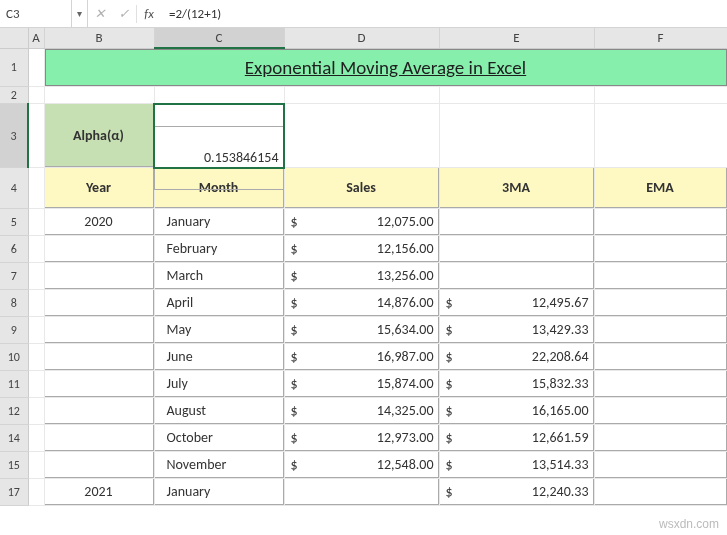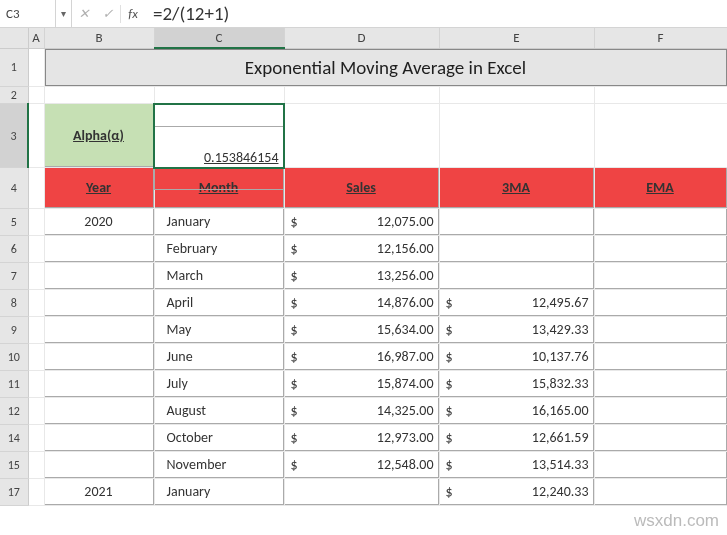--- a/index.html
+++ b/index.html
@@ -12,21 +12,21 @@
     user-select: none;
   }
   .formula-bar {
     display: flex;
     align-items: center;
     height: 28px;
     border-bottom: 1px solid #d4d4d4;
     background: #fff;
   }
   .namebox {
-    width: 56px;
+    width: 72px;
     padding: 0 6px;
     border-right: 1px solid #d4d4d4;
     height: 100%;
     display: flex;
     align-items: center;
     font-size: 13px;
     color: #444;
   }
   .namebox-dd {
     width: 16px;
@@ -53,21 +53,21 @@
   }
   .fb-btn.fx { color: #555; font-style: italic; }
   .fb-divider {
     width: 1px;
     background: #e0e0e0;
     height: 18px;
   }
   .formula-input {
     flex: 1;
     padding: 0 8px;
-    font-size: 19px;
+    font-size: 13px;
     color: #333;
   }
   .sheet {
     position: relative;
     overflow: hidden;
   }
   table.grid {
     border-collapse: collapse;
     table-layout: fixed;
     width: 727px;
@@ -122,64 +122,65 @@
   
   .cell {
     height: 100%;
     display: flex;
     align-items: center;
     padding: 0 4px;
     font-size: 14px;
   }
   .b-all { border: 1px solid #aaa; margin: -1px 0 0 -1px; height: calc(100% + 1px); }
   .title-cell {
-    background: #e5e5e5;
+    background: #86efac;
     font-size: 19px;
     color: #1f1f1f;
     justify-content: center;
     border: 1px solid #888;
     height: 37px;
+    text-decoration: underline;
   }
   .alpha-label {
     background: #c6e0b4;
     font-weight: bold;
     text-align: center;
     justify-content: center;
   }
   .alpha-val {
     text-align: center;
     justify-content: flex-end;
     margin-top: 44px;
   }
   .hdr {
-    background: #ef4444;
+    background: #fef9c3;
     font-weight: bold;
     justify-content: center;
   }
   .year { justify-content: center; text-align: center; }
   .month { justify-content: flex-start; padding-left: 12px; }
   .money {
     justify-content: space-between;
     padding: 0 4px 0 6px;
   }
   .selected {
     outline: 2px solid #217346;
     outline-offset: -1px;
     position: relative;
     z-index: 5;
   }
   tr.r1 td { height: 38px; }
   tr.rsmall td { height: 8px; }
-  tr.r3 td, tr.r4 td { height: 41px; text-decoration: underline; }
+  tr.r3 td, tr.r4 td { height: 41px; }
   tr.rdata td { height: 27px; }
   .watermark {
     position: fixed;
     right: 8px;
     bottom: 4px;
-    font-size: 17px;
+    font-size: 12px;
     color: #bbb;
     font-family: Arial, sans-serif;
   }
 </style>
 </head>
 <body>
 
 <div class="formula-bar">
   <div class="namebox">C3</div>
   <div class="namebox-dd">▾</div>
@@ -381,21 +382,21 @@
           </td>
           <td>
             <div class="cell b-all money">
               <span>$</span>
               <span>16,987.00</span>
             </div>
           </td>
           <td>
             <div class="cell b-all money">
               <span>$</span>
-              <span>10,137.76</span>
+              <span>22,208.64</span>
             </div>
           </td>
           <td>
             <div class="cell b-all money"></div>
           </td>
         </tr>
         <tr class="rdata">
           <th class="rowh">11</th>
           <td></td>
           <td>

